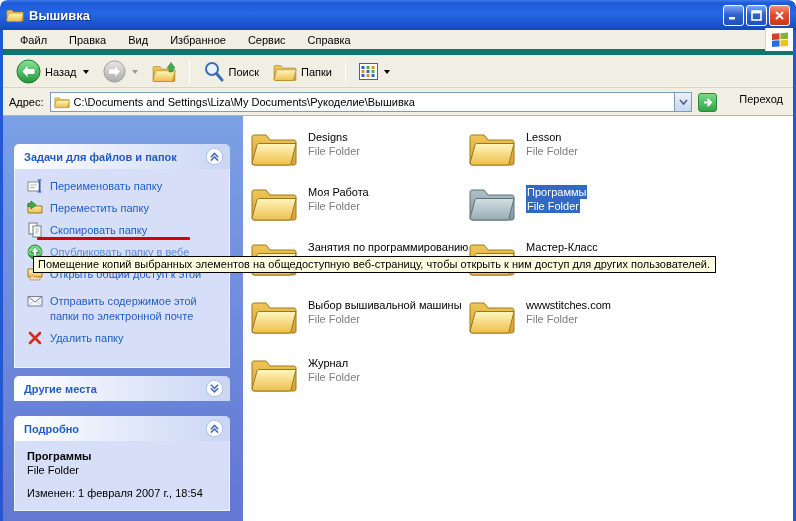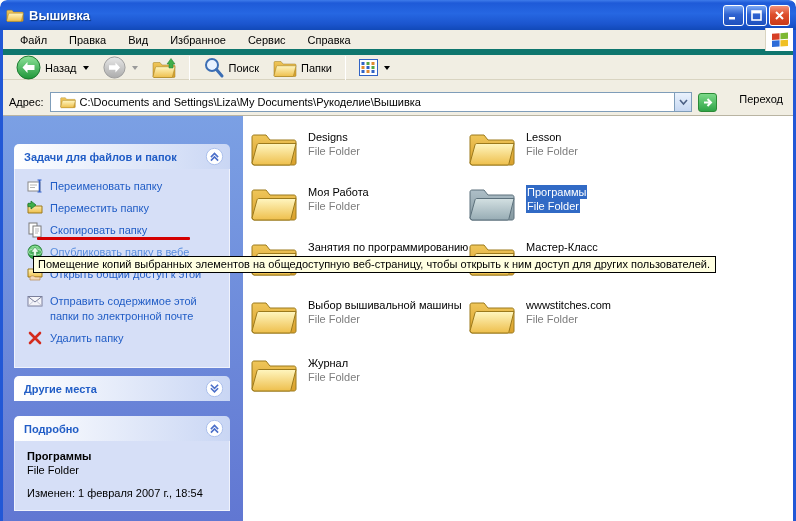--- a/index.html
+++ b/index.html
@@ -18,32 +18,32 @@
     display:flex;align-items:center;justify-content:center;}
   .tb-blue{background:linear-gradient(to bottom,#7AA8F5,#2F63D0 45%,#1E50BE);}
   .tb-red{background:linear-gradient(to bottom,#F29179,#DE4E2C 45%,#C93A18);}
   
   .menubar{position:absolute;left:3px;right:3px;top:30px;height:25px;background:#F1EEE3;
     border-bottom:6px solid #0f766e;display:flex;align-items:center;padding-left:6px;}
   .menu-item{padding:3px 11px;cursor:default;}
   .win-logo{margin-left:auto;width:28px;height:23px;background:#fff;border-left:1px solid #D9D4C1;
     display:flex;align-items:center;justify-content:center;}
   
-  .toolbar{position:absolute;left:3px;right:3px;top:56px;height:24px;background:#F1EEE3;
+  .toolbar{position:absolute;left:3px;right:3px;top:56px;height:32px;background:#F1EEE3;
     border-bottom:1px solid #D9D4C1;display:flex;align-items:center;padding-left:8px;gap:4px;}
   .tbtn{display:flex;align-items:center;gap:4px;padding:2px 5px;border-radius:3px;}
   .sep{width:1px;height:24px;background:#C9C2AC;border-right:1px solid #fff;margin:0 4px;}
   .caret{width:0;height:0;border-left:3px solid transparent;border-right:3px solid transparent;
     border-top:4px solid #000;margin-left:2px;}
   .caret.gray{border-top-color:#9a9a9a;}
   
   .addressbar{position:absolute;left:3px;right:3px;top:89px;height:27px;background:#F1EEE3;
     border-bottom:1px solid #B9B4A2;display:flex;align-items:center;padding:0 6px;gap:6px;}
   .addr-combo{flex:1;height:20px;background:#fff;border:1px solid #7F9DB9;
-    display:flex;align-items:center;padding-left:9px;gap:4px;}
+    display:flex;align-items:center;padding-left:3px;gap:4px;}
   .addr-path{flex:1;white-space:nowrap;overflow:hidden;}
   .addr-drop{width:17px;height:18px;background:linear-gradient(to bottom,#EAF2FD,#C7D8F2);
     border-left:1px solid #7F9DB9;display:flex;align-items:center;justify-content:center;}
   .go-btn{display:flex;align-items:flex-start;gap:22px;padding-right:4px;}
   .go-sq{width:19px;height:19px;border-radius:3px;border:1px solid #2C8A37;
     background:linear-gradient(to bottom,#7CD989,#2FA447);display:flex;align-items:center;justify-content:center;
     color:#fff;font-weight:bold;}
   
   .content{position:absolute;left:3px;right:3px;top:116px;bottom:0;display:flex;background:#fff;}
   .sidebar{width:240px;background:linear-gradient(to bottom,#7BA0E4,#6177D2);padding-top:28px;}

